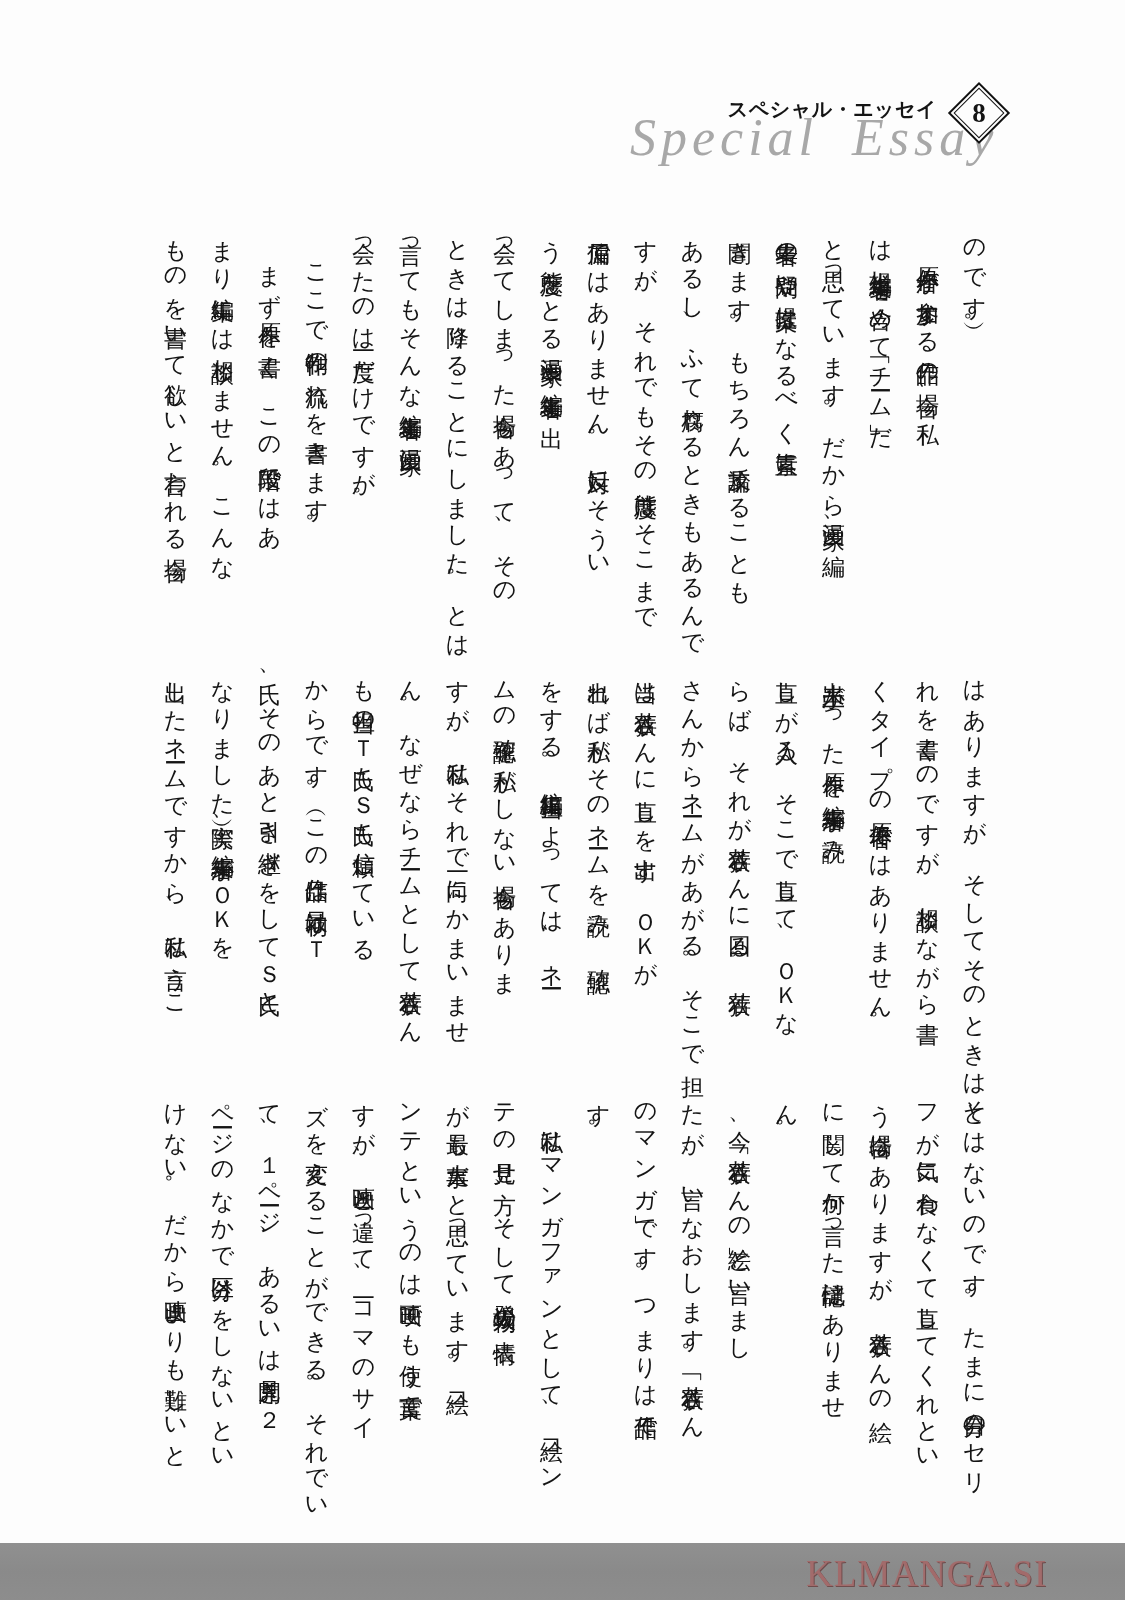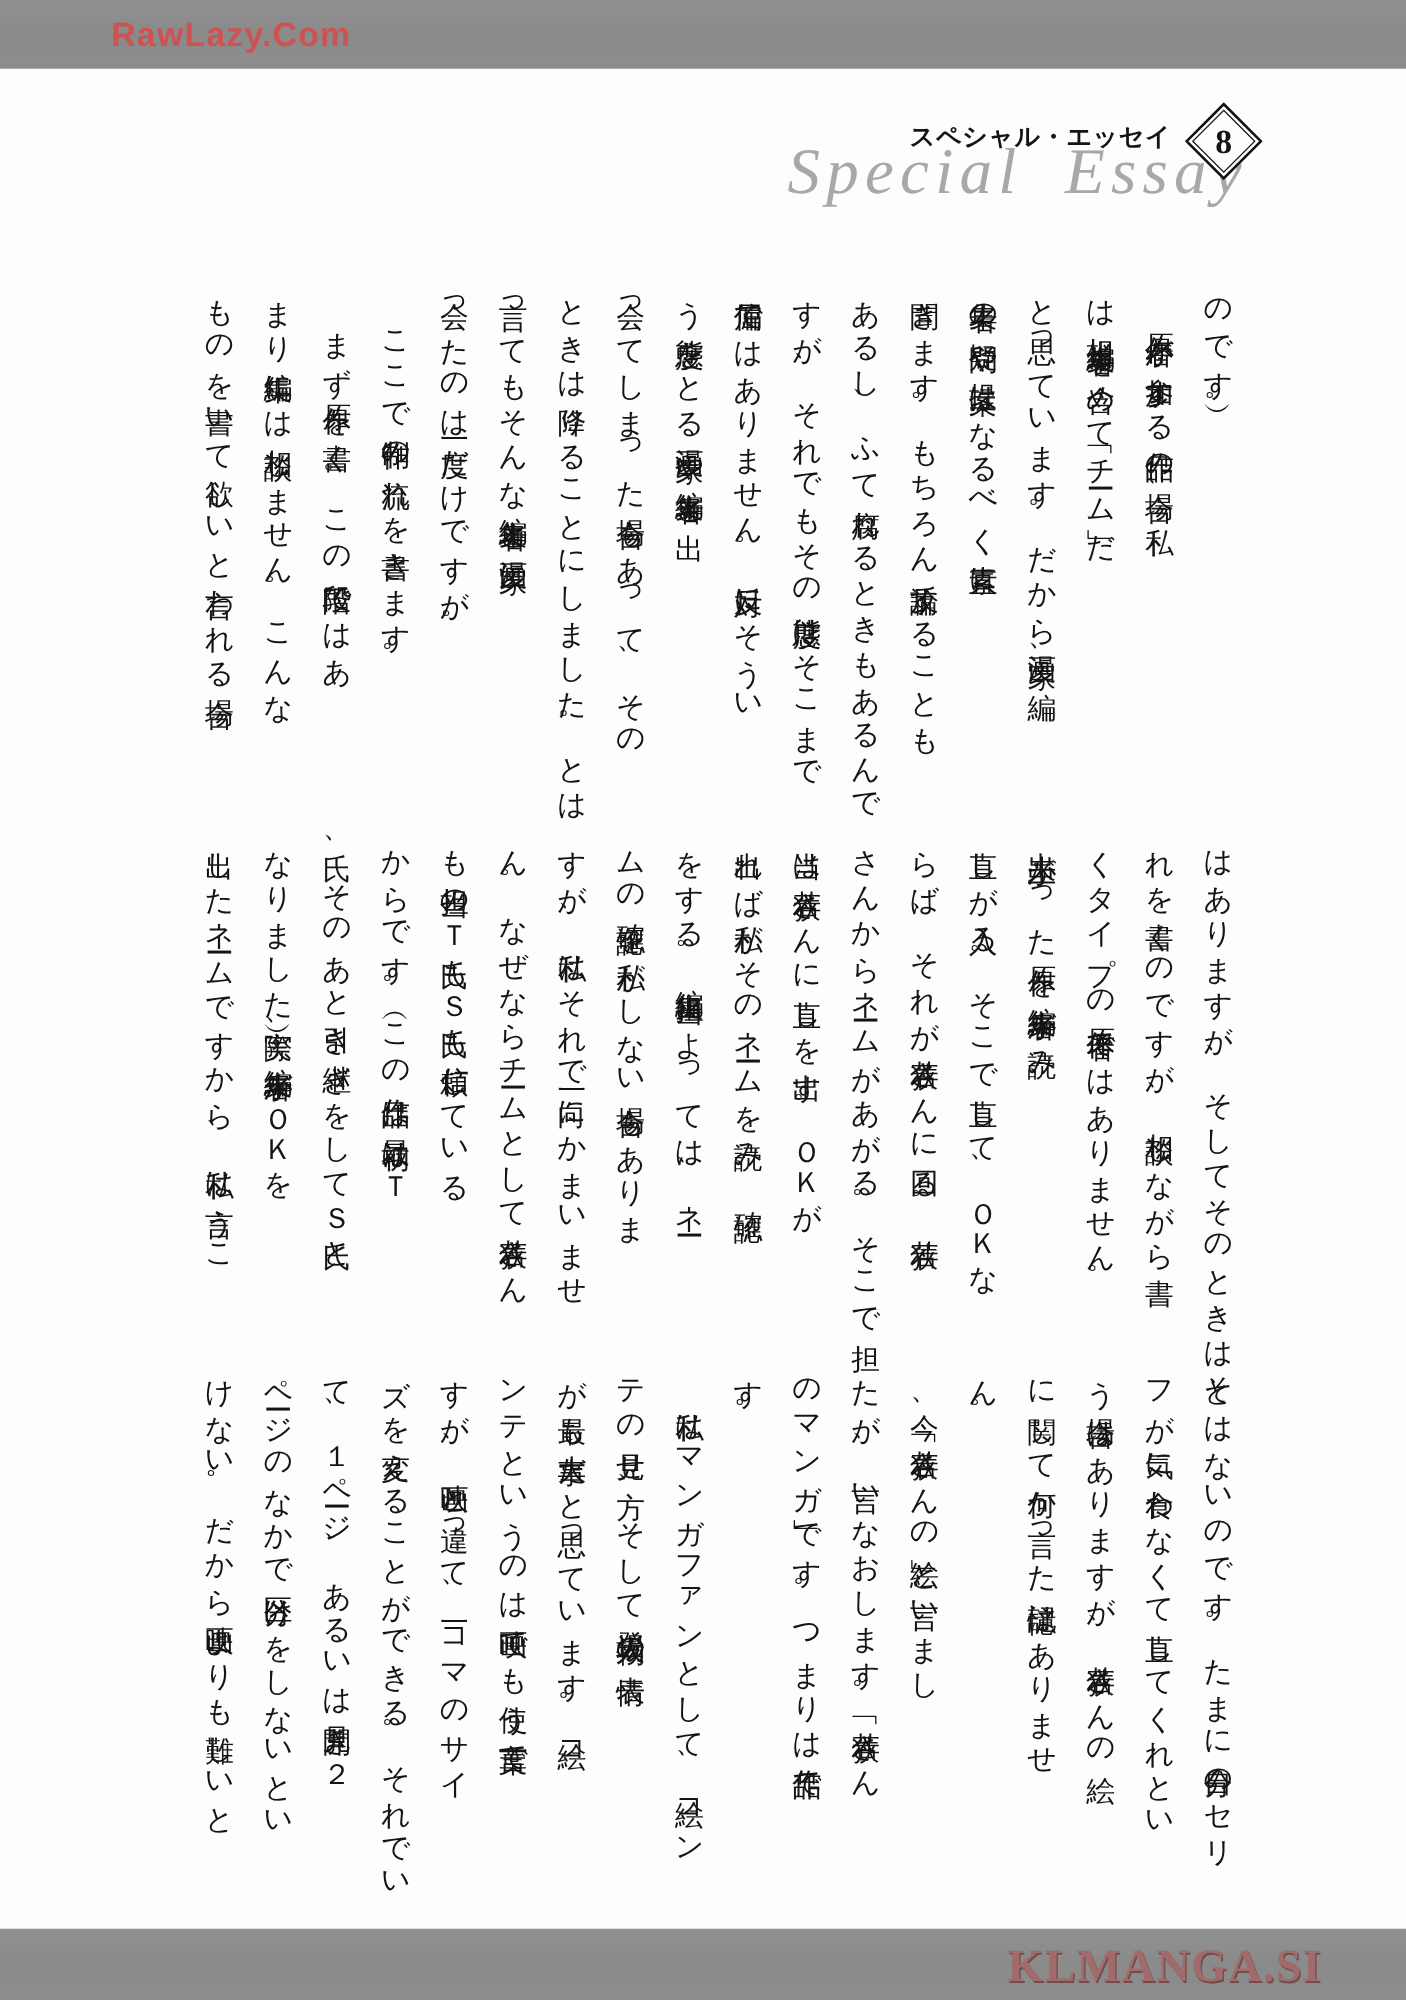--- a/index.html
+++ b/index.html
@@ -30,21 +30,21 @@
     font-family: "Liberation Sans", "DejaVu Sans", sans-serif;
     font-weight: bold;
     font-size: 27px;
     letter-spacing: 1px;
   }
   #wm-bottom-text {
     position: absolute;
     left: 806px;
     top: 9px;
     font-family: "Liberation Serif", "DejaVu Serif", serif;
-    font-weight: bold;
+    font-weight: normal;
     font-size: 37px;
     letter-spacing: 1px;
     text-shadow: 1px 1px 0 #6f4d4d;
   }
 
   
   #header-script {
     position: absolute;
     left: 630px;
     top: 108px;
@@ -107,23 +107,20 @@
     font-size: 23px;
     letter-spacing: 2px;
     white-space: nowrap;
   }
 </style>
 </head>
 <body>
 
 <div id="page">
 
-  <div id="wm-top" class="wm-bar">
-    <div id="wm-top-text" style="color: rgb(207, 82, 82);">RawLazy.Com</div>
-  </div>
 
   <div id="header-script">Special Essay</div>
 
   <div id="header-title-jp">スペシャル・エッセイ</div>
 
   <div id="issue-diamond">
     <div class="diamond-inner"></div>
     <span class="diamond-num">8</span>
   </div>
 

